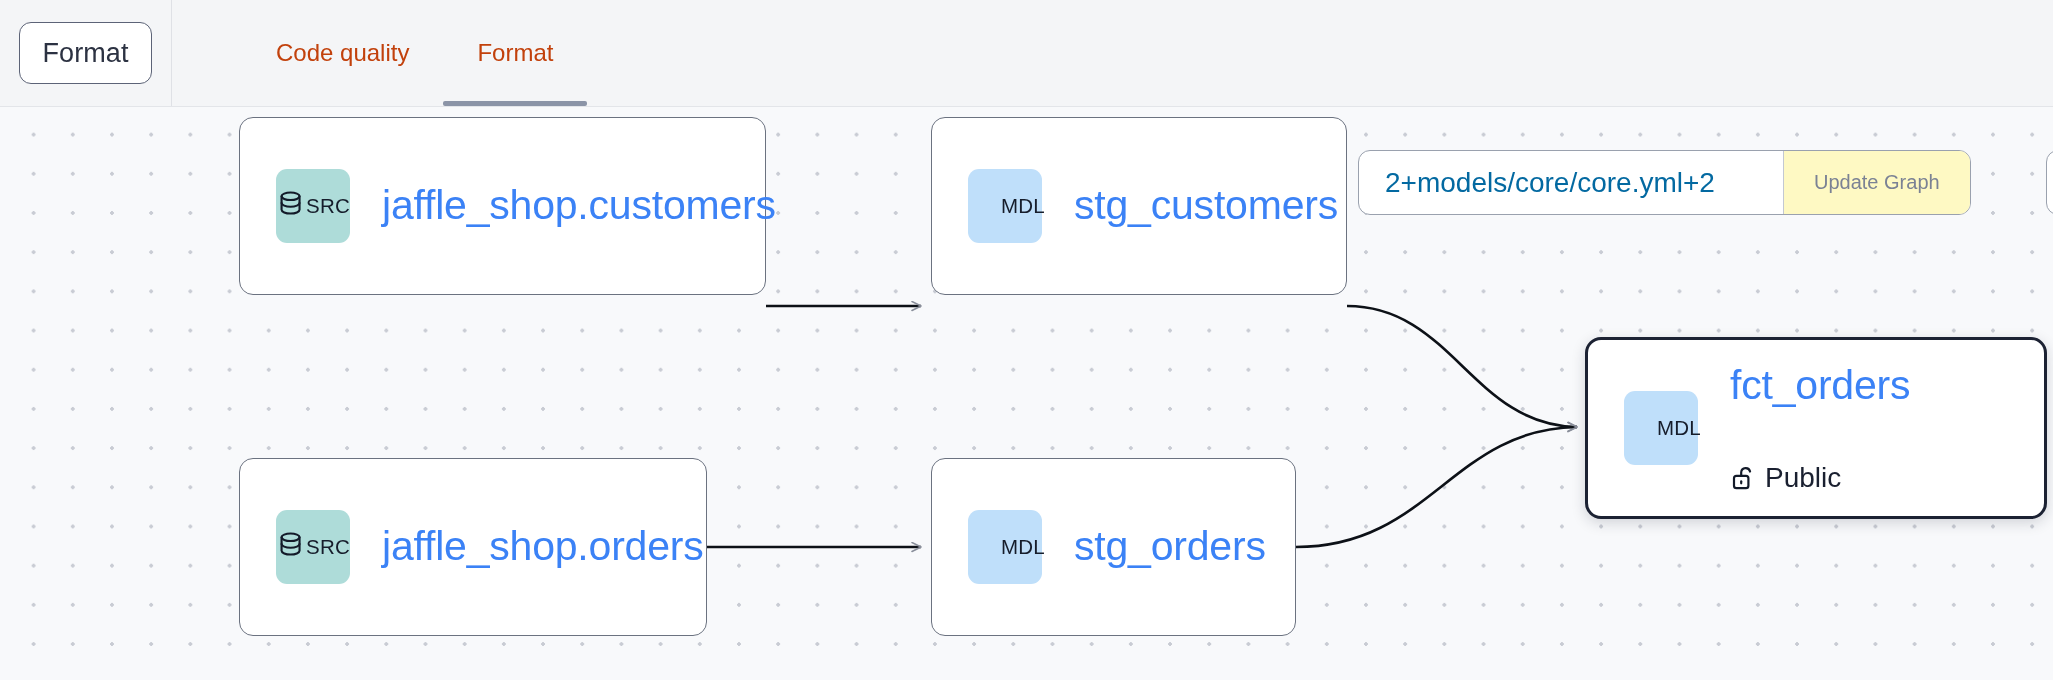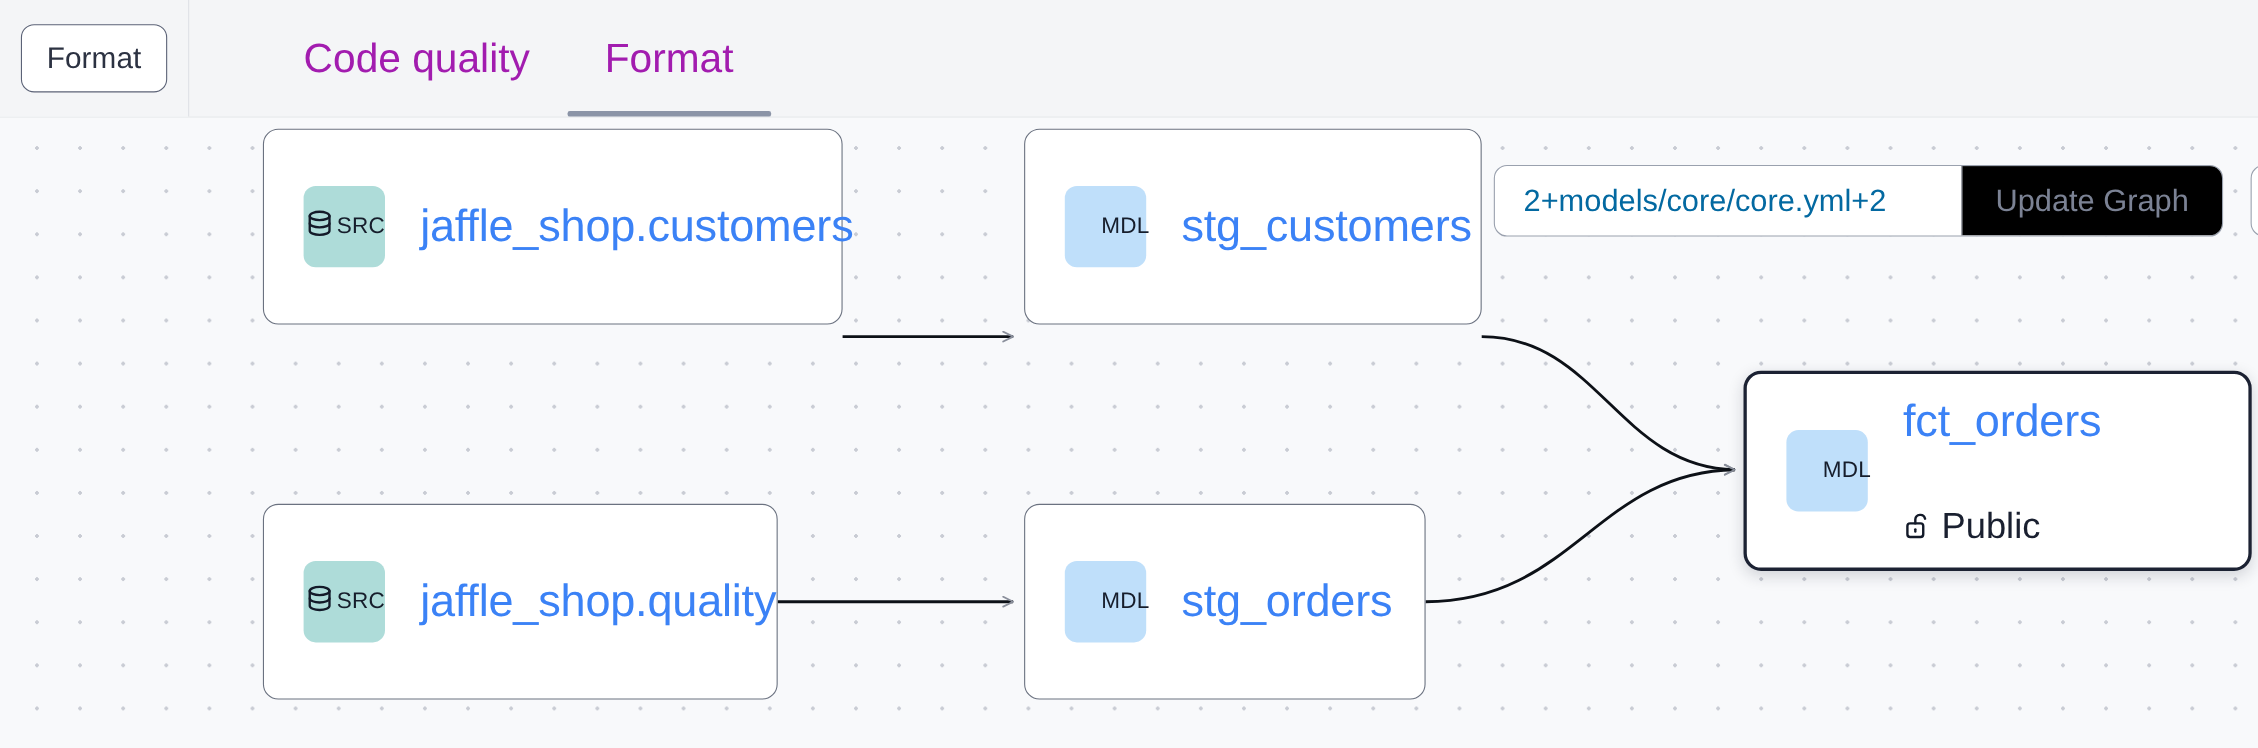--- a/index.html
+++ b/index.html
@@ -65,22 +65,22 @@
     gap: 0px;
     height: 100%;
   }
 
   .tab {
     position: relative;
     height: 100%;
     display: flex;
     align-items: center;
     padding: 0 34px;
-    font-size: 37px;
-    color: #a21caf;
+    font-size: 24px;
+    color: #c2410c;
     cursor: pointer;
     white-space: nowrap;
   }
   .tab .tab-underline {
     position: absolute;
     left: 0; right: 0;
     bottom: 0;
     height: 5px;
     background: transparent;
     border-radius: 2px;
@@ -165,21 +165,21 @@
     color: #3b82f6;
     line-height: 1.15;
     white-space: nowrap;
     letter-spacing: -0.2px;
   }
 
   .node-sub {
     display: flex;
     align-items: center;
     gap: 9px;
-    font-size: 33px;
+    font-size: 28px;
     color: #1a2030;
     margin-top: 48px;
   }
   .node-sub svg { display: block; flex: none; }
 
   
   .selector-group {
     position: absolute;
     top: 43px;
     left: 1358px;
@@ -201,22 +201,22 @@
     color: #0369a1;
     padding: 0 26px;
     width: 424px;
     height: 100%;
     font-family: "Liberation Sans", sans-serif;
   }
 
   .update-graph-btn {
     border: none;
     border-left: 1.5px solid #c3c8d2;
-    background: #000000;
-    font-size: 28px;
+    background: #fef9c3;
+    font-size: 20px;
     color: #7b8294;
     padding: 0 30px;
     height: 100%;
     cursor: pointer;
     white-space: nowrap;
     font-family: "Liberation Sans", sans-serif;
   }
 
   .edge-panel {
     position: absolute;
@@ -303,21 +303,21 @@
     <div class="node" style="left:239px; top:351px; width:468px; height:178px;">
       <div class="badge src">
         <svg width="34" height="36" viewBox="0 0 24 26" fill="none">
           <ellipse cx="12" cy="5" rx="7.4" ry="3.1" stroke="#131a29" stroke-width="1.75"></ellipse>
           <path d="M4.6 5 v5.5 c0 1.72 3.31 3.1 7.4 3.1 s7.4-1.38 7.4-3.1 V5" stroke="#131a29" stroke-width="1.75" stroke-linecap="round"></path>
           <path d="M4.6 10.6 v5.5 c0 1.72 3.31 3.1 7.4 3.1 s7.4-1.38 7.4-3.1 v-5.5" stroke="#131a29" stroke-width="1.75" stroke-linecap="round"></path>
         </svg>
         <span class="badge-text">SRC</span>
       </div>
       <div class="node-body">
-        <div class="node-title">jaffle_shop.quality</div>
+        <div class="node-title">jaffle_shop.orders</div>
       </div>
     </div>
 
     <div class="node" style="left:931px; top:351px; width:365px; height:178px;">
       <div class="badge mdl">
         <svg width="34" height="36" viewBox="0 0 24 26" fill="none">
           <path d="M12 2.3 L20.6 7.1 L20.6 15.6 L12 20.4 L3.4 15.6 L3.4 7.1 Z" stroke="#131a29" stroke-width="1.75" stroke-linejoin="round"></path>
           <path d="M3.4 7.1 L12 11.9 L20.6 7.1" stroke="#131a29" stroke-width="1.75" stroke-linejoin="round"></path>
           <path d="M12 11.9 L12 20.4" stroke="#131a29" stroke-width="1.75" stroke-linejoin="round"></path>
         </svg>

